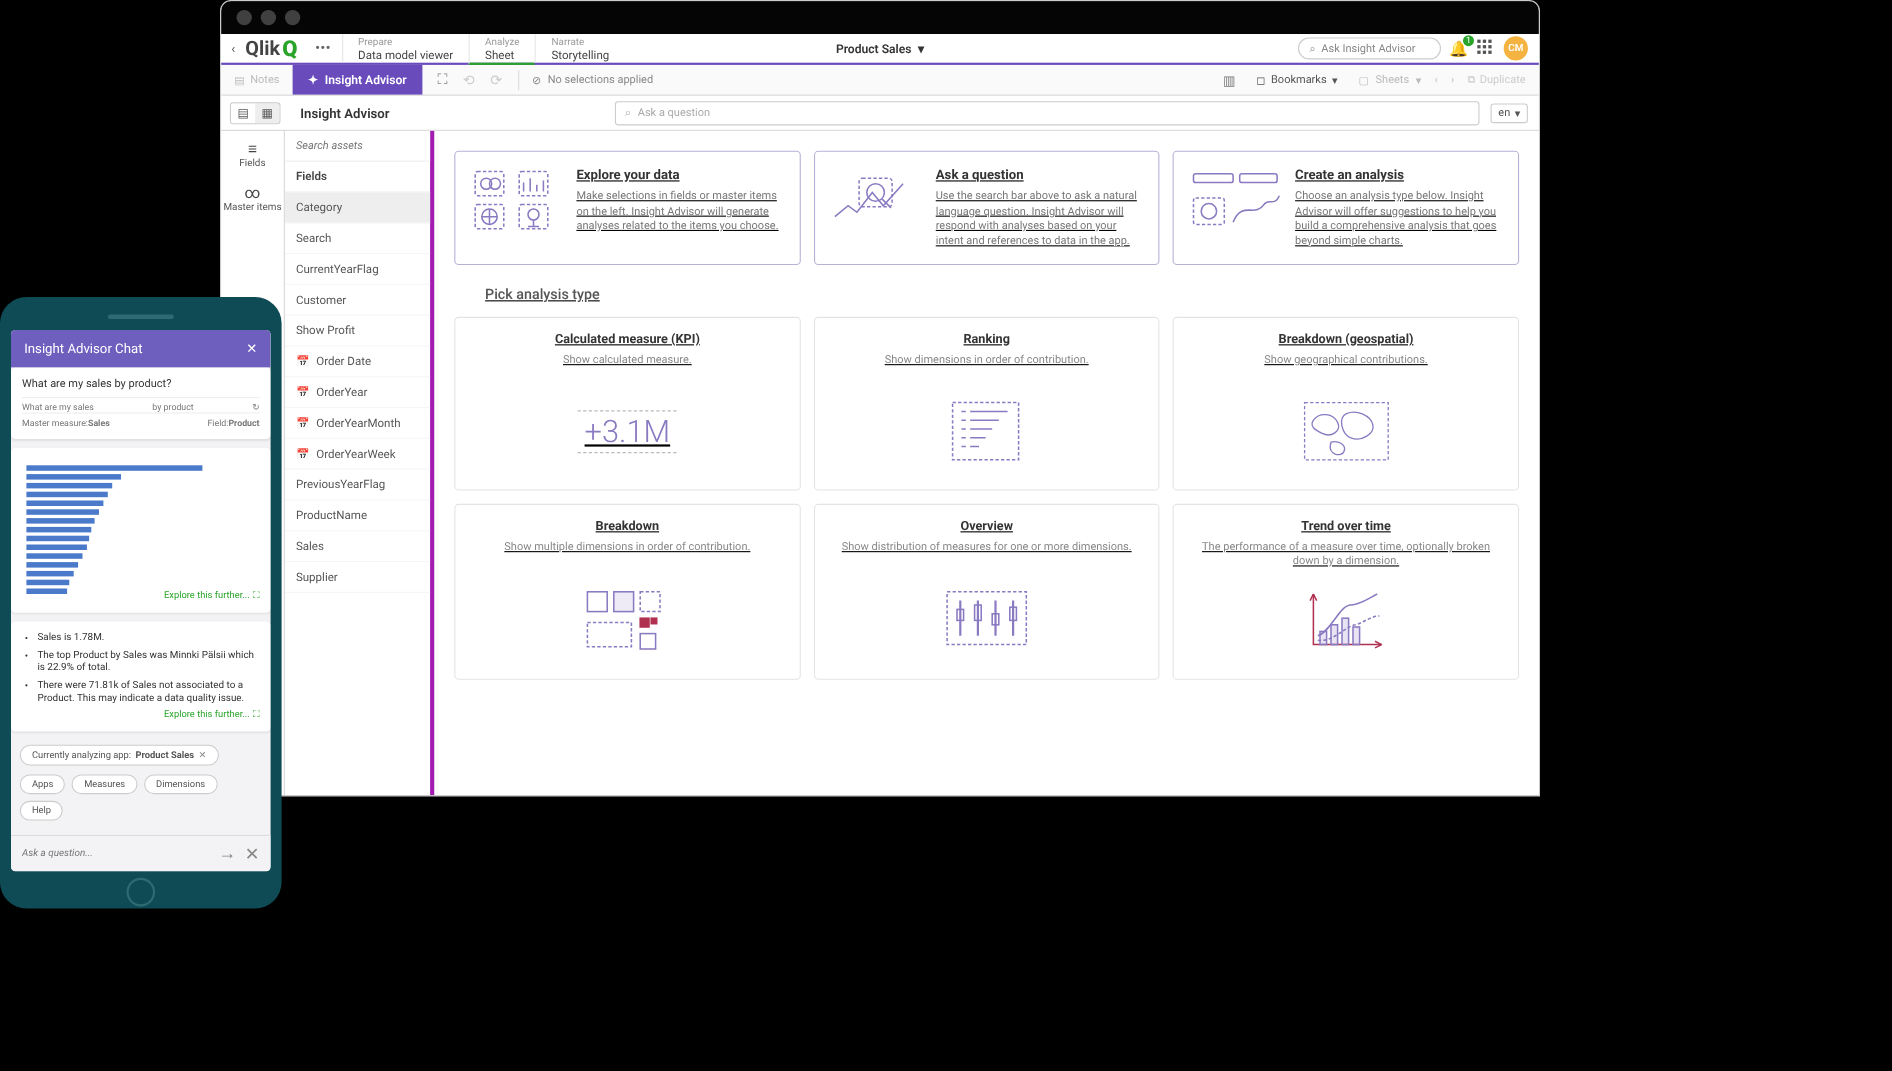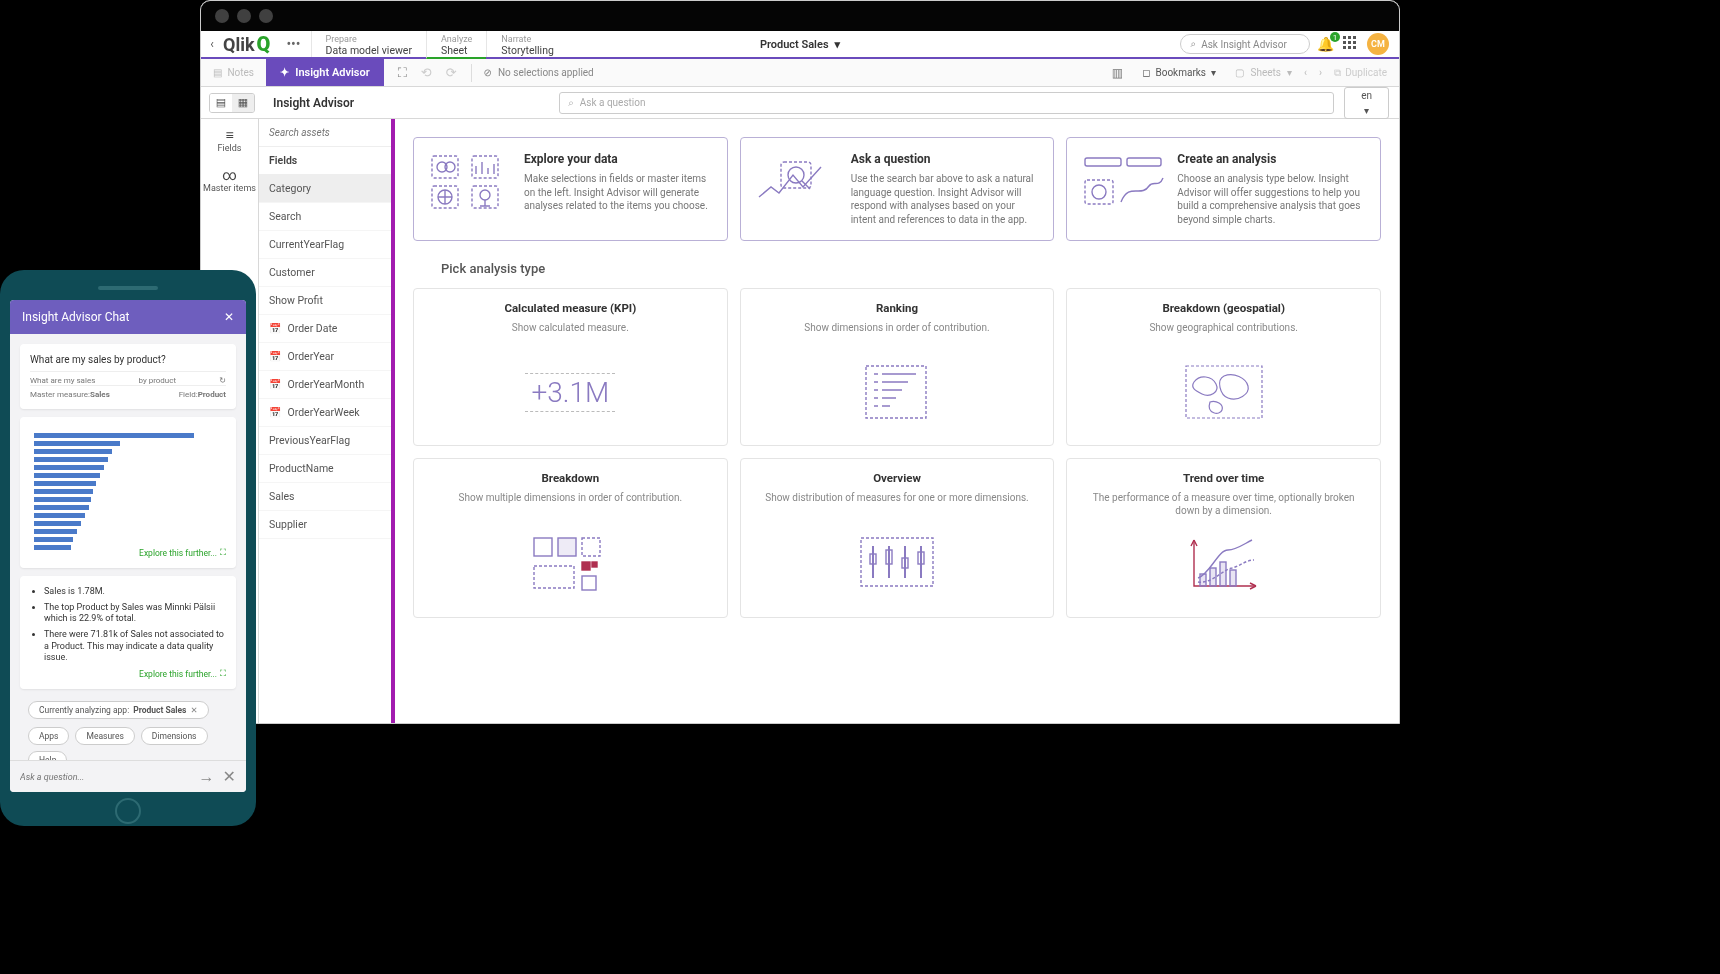--- a/index.html
+++ b/index.html
@@ -38,53 +38,53 @@
   .subbar .sheets { color:#bbb; display:flex; align-items:center; gap:6px; font-size:10px; }
   .subbar .chev { color:#bbb; font-size:10px; }
 
   .insightbar { height:32px; border-bottom:1px solid #d8d8d8; display:flex; align-items:center; font-size:11px; color:#555; }
   .insightbar .toggle { display:flex; border:1px solid #ccc; margin-left:8px; border-radius:3px; overflow:hidden; }
   .insightbar .toggle span { width:22px; height:18px; display:flex; align-items:center; justify-content:center; }
   .insightbar .toggle span.active { background:#fff; }
   .insightbar .toggle span.inactive { background:#eee; }
   .insightbar .title { margin-left:18px; font-weight:600; color:#333; font-size:12px; }
   .insightbar .question { flex:1; margin-left:205px; display:flex; align-items:center; border:1px solid #ccc; border-radius:3px; height:22px; padding:0 8px; color:#aaa; font-size:10px; margin-right:10px; }
-  .lang { border:1px solid #ccc; border-radius:3px; padding:2px 16px; font-size:10px; margin-right:10px; display:flex; align-items:center; gap:4px;flex-direction:column; }
+  .lang { border:1px solid #ccc; border-radius:3px; padding:2px 6px; font-size:10px; margin-right:10px; display:flex; align-items:center; gap:4px; }
 
   .mainrow { display:flex; height:calc(100% - 30px - 28px - 28px - 32px); }
   .leftcol { width:58px; border-right:1px solid #d8d8d8; display:flex; flex-direction:column; align-items:center; padding-top:8px; gap:14px; font-size:9px; color:#555; }
   .leftcol .icon { font-size:14px; color:#444; }
   .fieldcol { width:136px; border-right:4px solid #a21caf; display:flex; flex-direction:column; font-size:10.5px; }
   .fieldcol input.search { border:none; border-bottom:1px solid #eee; padding:8px 10px; font-size:10px; font-style:italic; color:#aaa; outline:none; }
   .fieldcol .heading { padding:7px 10px; border-bottom:1px solid #eee; font-weight:600; color:#444; }
   .fieldcol .item { padding:7px 10px; border-bottom:1px solid #f5f5f5; color:#555; display:flex; align-items:center; gap:6px; cursor:pointer; }
   .fieldcol .item.selected { background:#eee; }
   .fieldcol .cal { color:#888; font-size:10px; }
 
-  .content { flex:1; padding:18px; background:#fff; overflow:auto; }
+  .content { flex:1; padding:18px; background:#fff; overflow:auto;text-decoration:underline; }
   .cards-top { display:flex; gap:12px; margin-bottom:20px; }
   .card { flex:1; border:1px solid #b9b0d6; border-radius:4px; padding:14px; display:flex; gap:12px; align-items:flex-start; }
   .card .illus { width:84px; height:60px; flex-shrink:0; display:flex; align-items:center; justify-content:center; color:#9b8ec9; }
   .card h3 { font-size:12px; font-weight:700; color:#333; margin-bottom:6px; }
   .card p { font-size:10px; color:#777; line-height:1.35; }
 
   .picktitle { font-size:13px; font-weight:500; color:#555; margin-bottom:12px;margin-left:28px; }
   .tilegrid { display:grid; grid-template-columns:repeat(3,1fr); gap:12px; }
   .tile { border:1px solid #e4e4e4; border-radius:4px; padding:12px 14px 18px; text-align:center; cursor:pointer; }
   .tile h4 { font-size:11.5px; font-weight:700; color:#333; margin-bottom:6px; }
   .tile p { font-size:10px; color:#888; margin-bottom:12px; line-height:1.3; min-height:24px; }
   .tile .tillus { height:70px; display:flex; align-items:center; justify-content:center; color:#8a7ac1; }
   .kpi-big { font-size:28px; color:#8a7ac1; font-weight:300; border-bottom:1px dashed #bbb; border-top:1px dashed #bbb; padding:2px 6px; position:relative; }
 
   
   .phone { position:absolute; left:0; top:270px; width:256px; height:556px; background:#0f4b55; border-radius:24px; padding:16px 10px 12px; }
   .phone .speaker { width:60px; height:4px; background:#2d6a72; border-radius:3px; margin:0 auto 10px; }
   .phone .screen { background:#f3f3f5; width:100%; height:492px; border-radius:4px; overflow:hidden; display:flex; flex-direction:column; }
   .phone .header { background:#6e5ebe; color:#fff; padding:10px 12px; font-size:12px; display:flex; align-items:center; justify-content:space-between; }
-  .phone .body { flex:1; padding:10px; overflow:auto; font-size:9px; color:#444; }
+  .phone .body { flex:1; overflow:auto; font-size:9px; color:#444; }
   .chat-card { background:#fff; border-radius:4px; padding:10px; margin-bottom:8px; box-shadow:0 1px 2px rgba(0,0,0,.08); }
   .chat-card .q { font-size:10px; color:#333; margin-bottom:6px; }
   .chat-card .subline { font-size:8px; color:#777; border-top:1px solid #eee; padding-top:4px; display:flex; justify-content:space-between; }
   .bar-chart { height:120px; display:flex; flex-direction:column; gap:3px; padding:6px 4px; }
   .bar-chart .row { display:flex; align-items:center; gap:3px; }
   .bar-chart .bar { height:5px; background:#4a7ac9; }
   .explore-link { color:#2aa32a; font-size:8.5px; text-align:right; display:flex; justify-content:flex-end; align-items:center; gap:3px; }
   .insights-list { font-size:9px; color:#333; padding-left:14px; }
   .insights-list li { margin-bottom:4px; line-height:1.3; }
   .chip-row { display:flex; gap:6px; padding:4px 8px; flex-wrap:wrap; }

